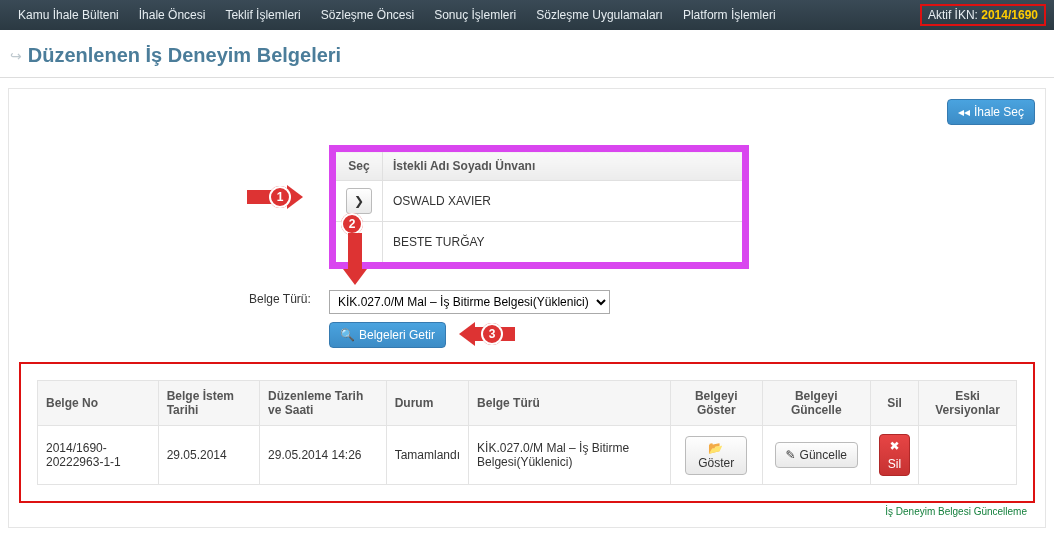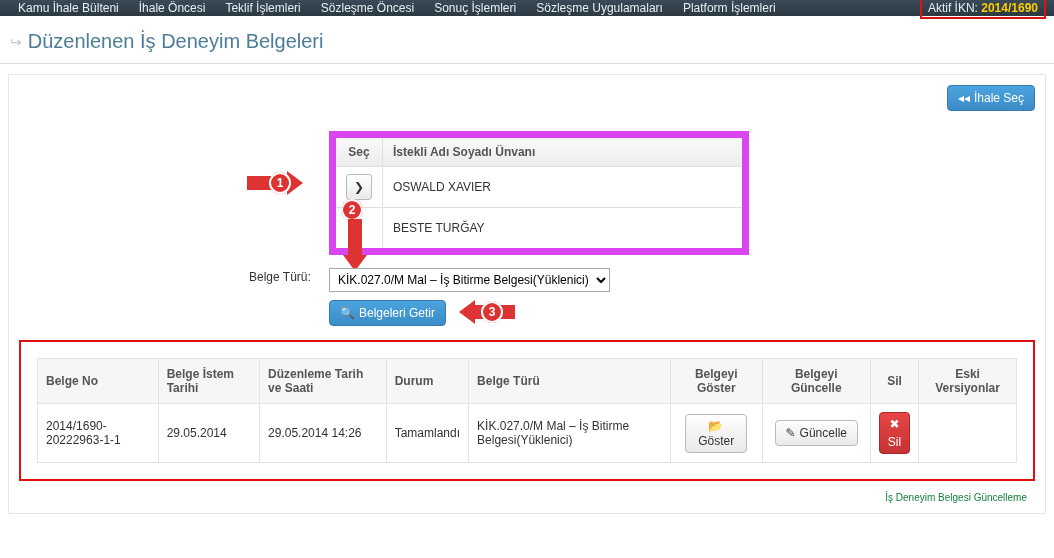--- a/index.html
+++ b/index.html
@@ -9,21 +9,21 @@
     background: #fff;
     color: #333;
     width: 1054px;
     height: 558px;
     overflow: hidden;
     position: relative;
   }
   
   .topnav {
     background: linear-gradient(#3a4a56, #2b3942);
-    height: 16px;
+    height: 30px;
     display: flex;
     align-items: center;
     padding: 0 8px;
     color: #e6edf1;
     font-size: 12px;
   }
   .topnav .nav-item { padding: 0 10px; cursor: pointer; }
   .topnav .spacer { flex: 1; }
   .ikn-box {
     border: 2px solid #d11;
@@ -41,21 +41,21 @@
     margin-bottom: 2px;
   }
   .page-title-row .arrow-ico {
     color: #bfc9cf;
     font-size: 14px;
     margin-right: 6px;
   }
   .page-title {
     color: #4b7d9a;
     font-size: 20px;
-    font-weight: 400;
+    font-weight: 700;
   }
   .content-wrap {
     padding: 8px 8px 0 8px;
   }
   .content-panel {
     border: 1px solid #e5e5e5;
     padding: 10px 10px 6px 10px;
     position: relative;
     min-height: 440px;
   }
@@ -115,21 +115,21 @@
   .sec-btn {
     width: 26px; height: 26px;
     display: inline-flex; align-items: center; justify-content: center;
     border: 1px solid #bbb;
     background: linear-gradient(#fff, #eaeaea);
     border-radius: 3px;
     cursor: pointer;
   }
   .form-row {
     display: flex; align-items: center; gap: 12px;
-    margin-top: 13px;
+    margin-top: 21px;
   }
   .form-label { color: #333; }
   select.doc-type {
     font-size: 12px; padding: 3px 4px;
     border: 1px solid #aaa; background: #fff;
   }
   .getir-row { margin-top: 8px; }
   
   .anno { position: absolute; pointer-events: none; }
   .anno-arrow {

